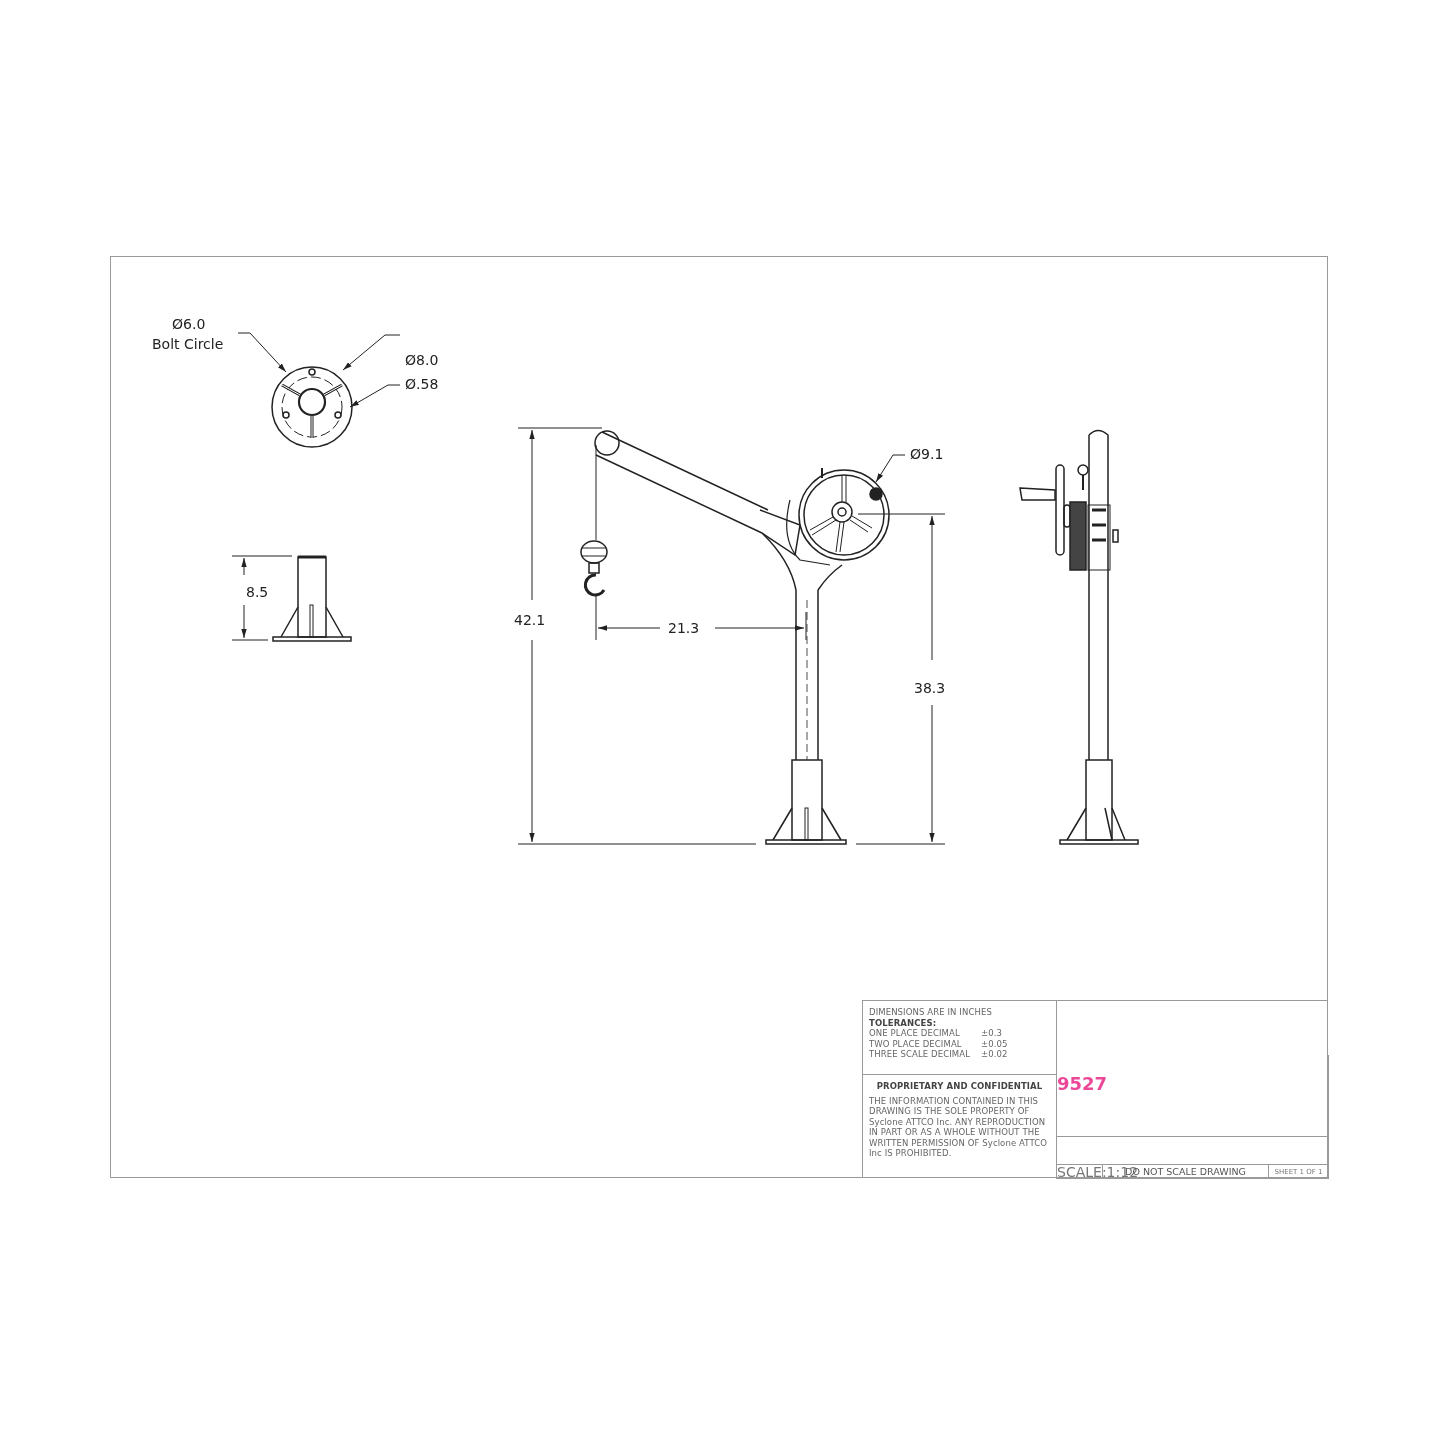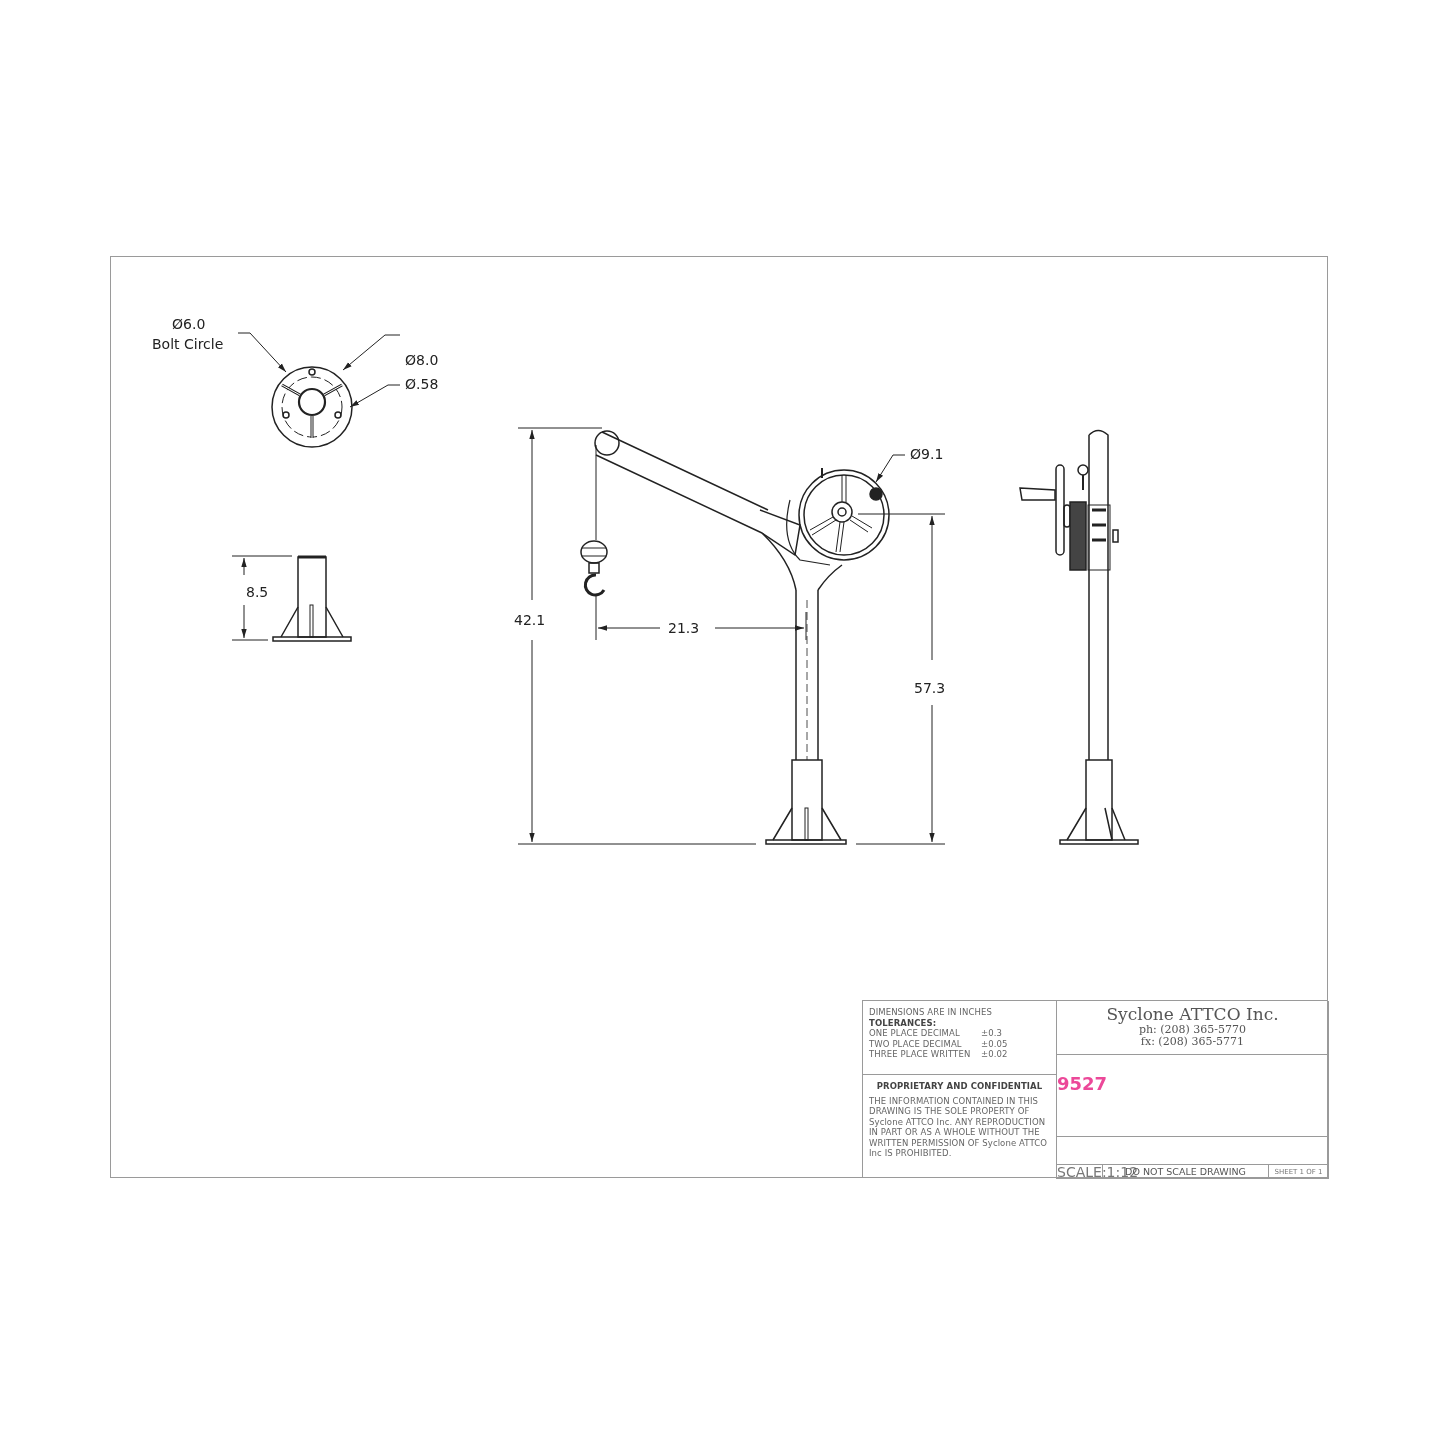--- a/index.html
+++ b/index.html
@@ -112,38 +112,33 @@
 </svg>
 
 <div class="dim" style="left:172px;top:316px;text-align:left;width:44px;">Ø6.0</div>
 <div class="dim" style="left:152px;top:336px;">Bolt Circle</div>
 <div class="dim" style="left:405px;top:326px;margin-top:26px;">Ø8.0</div>
 <div class="dim" style="left:405px;top:376px;">Ø.58</div>
 <div class="dim" style="left:246px;top:584px;">8.5</div>
 <div class="dim" style="left:514px;top:612px;">42.1</div>
 <div class="dim" style="left:668px;top:620px;">21.3</div>
 <div class="dim" style="left:910px;top:446px;text-align:right;">Ø9.1</div>
-<div class="dim" style="left:914px;top:680px;">57.3</div>
+<div class="dim" style="left:914px;top:680px;">38.3</div>
 
 <div class="tb">
   <div class="tb-cell" style="left:0;top:0;width:194px;height:74px;border-right:1.5px solid #9a9a9a;border-bottom:1.5px solid #9a9a9a;padding:6px 6px;">
     <div class="small">DIMENSIONS ARE IN INCHES</div>
     <div class="small bold">TOLERANCES:</div>
     <div class="small"><span style="display:inline-block;width:112px;">ONE PLACE DECIMAL</span><span>±0.3</span></div>
     <div class="small"><span style="display:inline-block;width:112px;">TWO PLACE DECIMAL</span><span>±0.05</span></div>
-    <div class="small"><span style="display:inline-block;width:112px;">THREE PLACE WRITTEN</span><span>±0.02</span></div>
+    <div class="small"><span style="display:inline-block;width:112px;">THREE SCALE DECIMAL</span><span>±0.02</span></div>
   </div>
   <div class="tb-cell" style="left:0;top:74px;width:194px;height:104px;border-right:1.5px solid #9a9a9a;padding:6px 6px;">
     <div class="small bold" style="text-align:center;margin-bottom:4px;">PROPRIETARY AND CONFIDENTIAL</div>
     <div class="small">THE INFORMATION CONTAINED IN THIS DRAWING IS THE SOLE PROPERTY OF Syclone ATTCO Inc.  ANY REPRODUCTION IN PART OR AS A WHOLE WITHOUT THE WRITTEN PERMISSION OF Syclone ATTCO Inc IS PROHIBITED.</div>
-  </div>
-  <div class="tb-cell" style="left:194px;top:0;width:272px;height:54px;border-bottom:1.5px solid #9a9a9a;border-right:1.5px solid #9a9a9a;padding-top:3px;">
-    <div class="company">Syclone ATTCO Inc.</div>
-    <div class="phone">ph: (208) 365-5770</div>
-    <div class="phone">fx: (208) 365-5771</div>
   </div>
   <div class="tb-cell" style="left:194px;top:54px;width:272px;height:82px;border-bottom:1.5px solid #9a9a9a;border-right:1.5px solid #9a9a9a;padding-top:18px;">
     <div class="partno">9527</div>
   </div>
   <div class="tb-cell" style="left:194px;top:136px;width:272px;height:28px;border-bottom:1.5px solid #9a9a9a;border-right:1.5px solid #9a9a9a;"></div>
   <div class="tb-cell foot" style="left:194px;top:164px;width:46px;height:14px;border-right:1.5px solid #9a9a9a;border-bottom:1.5px solid #9a9a9a;">SCALE:1:12</div>
   <div class="tb-cell foot" style="left:240px;top:164px;width:166px;height:14px;border-right:1.5px solid #9a9a9a;border-bottom:1.5px solid #9a9a9a;font-size:9.5px;color:#555;">DO  NOT  SCALE  DRAWING</div>
   <div class="tb-cell foot" style="left:406px;top:164px;width:60px;height:14px;border-right:1.5px solid #9a9a9a;border-bottom:1.5px solid #9a9a9a;font-size:7px;">SHEET 1 OF 1</div>
 </div>
 

